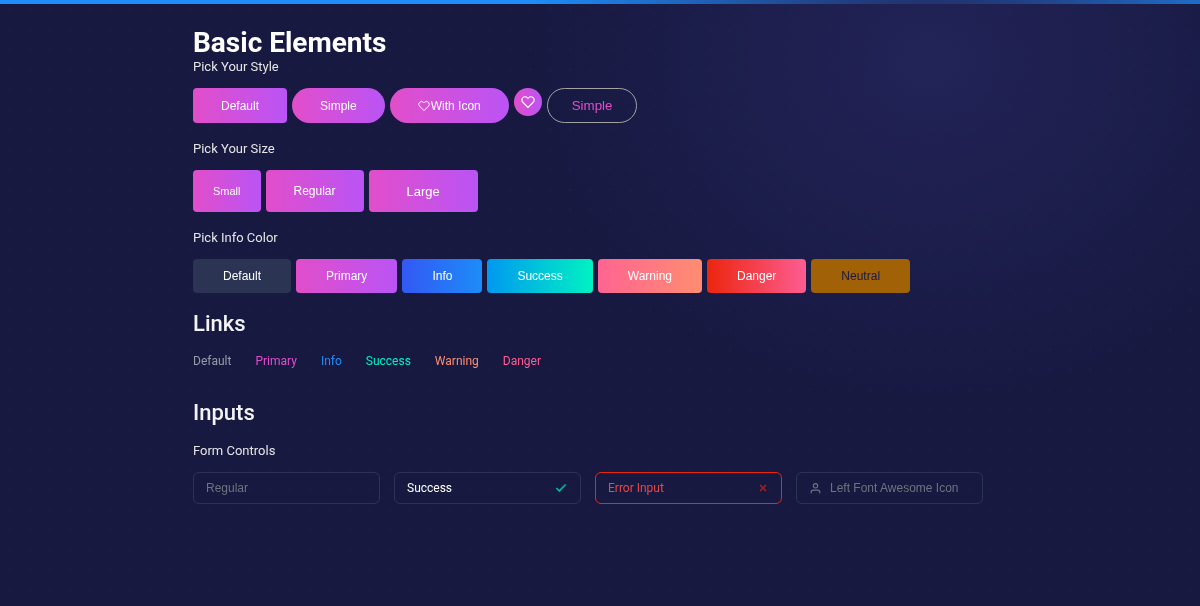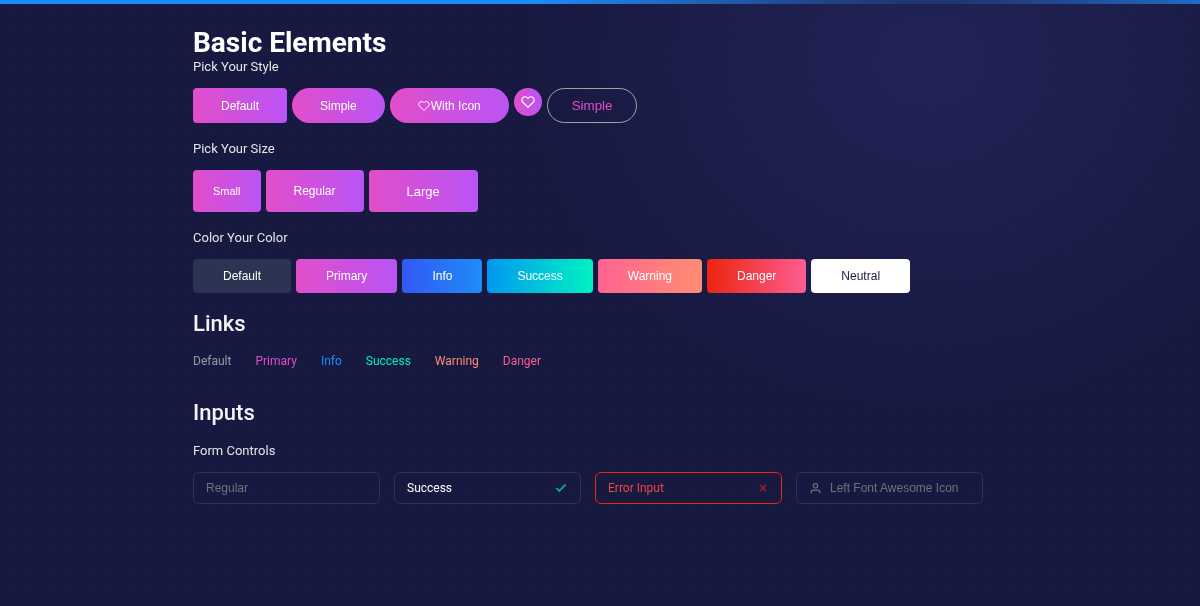--- a/index.html
+++ b/index.html
@@ -17,21 +17,21 @@
 .btn-icon-only{width:28px;height:28px;padding:0;border-radius:50%;display:flex;align-items:center;justify-content:center}
 .btn-simple{background:transparent;border:1px solid #a3a3a3;color:#e14eca;border-radius:30px;padding:9px 24px}
 .btn-sm{padding:15px 20px;font-size:11px}
 .btn-lg{padding:2px 38px;font-size:13px}
 .btn-default{background:#2b3553}
 .btn-primary{background:linear-gradient(90deg,#e14eca,#ba54f5)}
 .btn-info{background:linear-gradient(90deg,#3358f4,#1d8cf8)}
 .btn-success{background:linear-gradient(90deg,#0098f0,#00f2c3)}
 .btn-warning{background:linear-gradient(90deg,#ff6491,#ff8d72)}
 .btn-danger{background:linear-gradient(90deg,#ec250d,#fd5d93)}
-.btn-neutral{background:#ffffff;color:#171941}
+.btn-neutral{background:#a16207;color:#171941}
 .color-row .btn{padding:10px 30px;font-size:12px}
 .links-row{display:flex;gap:24px;margin:18px 0 32px}
 .link{font-size:12px;text-decoration:none;cursor:pointer}
 .l-default{color:#9a9aa8}
 .l-primary{color:#e14eca}
 .l-info{color:#1d8cf8}
 .l-success{color:#00f2c3}
 .l-warning{color:#ff8d72}
 .l-danger{color:#fd5d93}
 .inputs-grid{display:flex;gap:14px;flex-wrap:wrap}
@@ -77,21 +77,21 @@
     <button class="btn-simple">Simple</button>
   </div>
 
   <div class="sub">Pick Your Size</div>
   <div class="row">
     <button class="btn btn-sm">Small</button>
     <button class="btn">Regular</button>
     <button class="btn btn-lg">Large</button>
   </div>
 
-  <div class="sub">Color Your Color</div>
+  <div class="sub">Pick Info Color</div>
   <div class="row color-row">
     <button class="btn btn-default">Default</button>
     <button class="btn btn-primary">Primary</button>
     <button class="btn btn-info">Info</button>
     <button class="btn btn-success">Success</button>
     <button class="btn btn-warning">Warning</button>
     <button class="btn btn-danger">Danger</button>
     <button class="btn btn-neutral">Neutral</button>
   </div>
 

